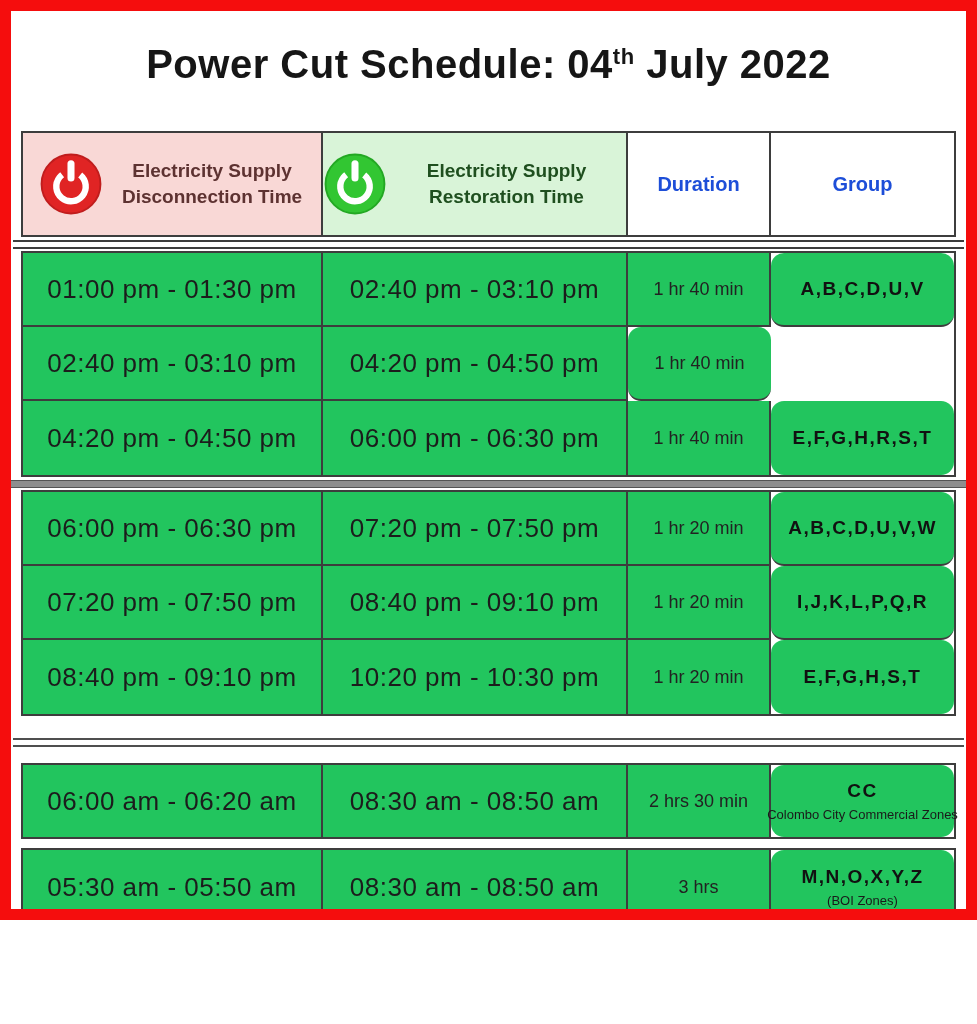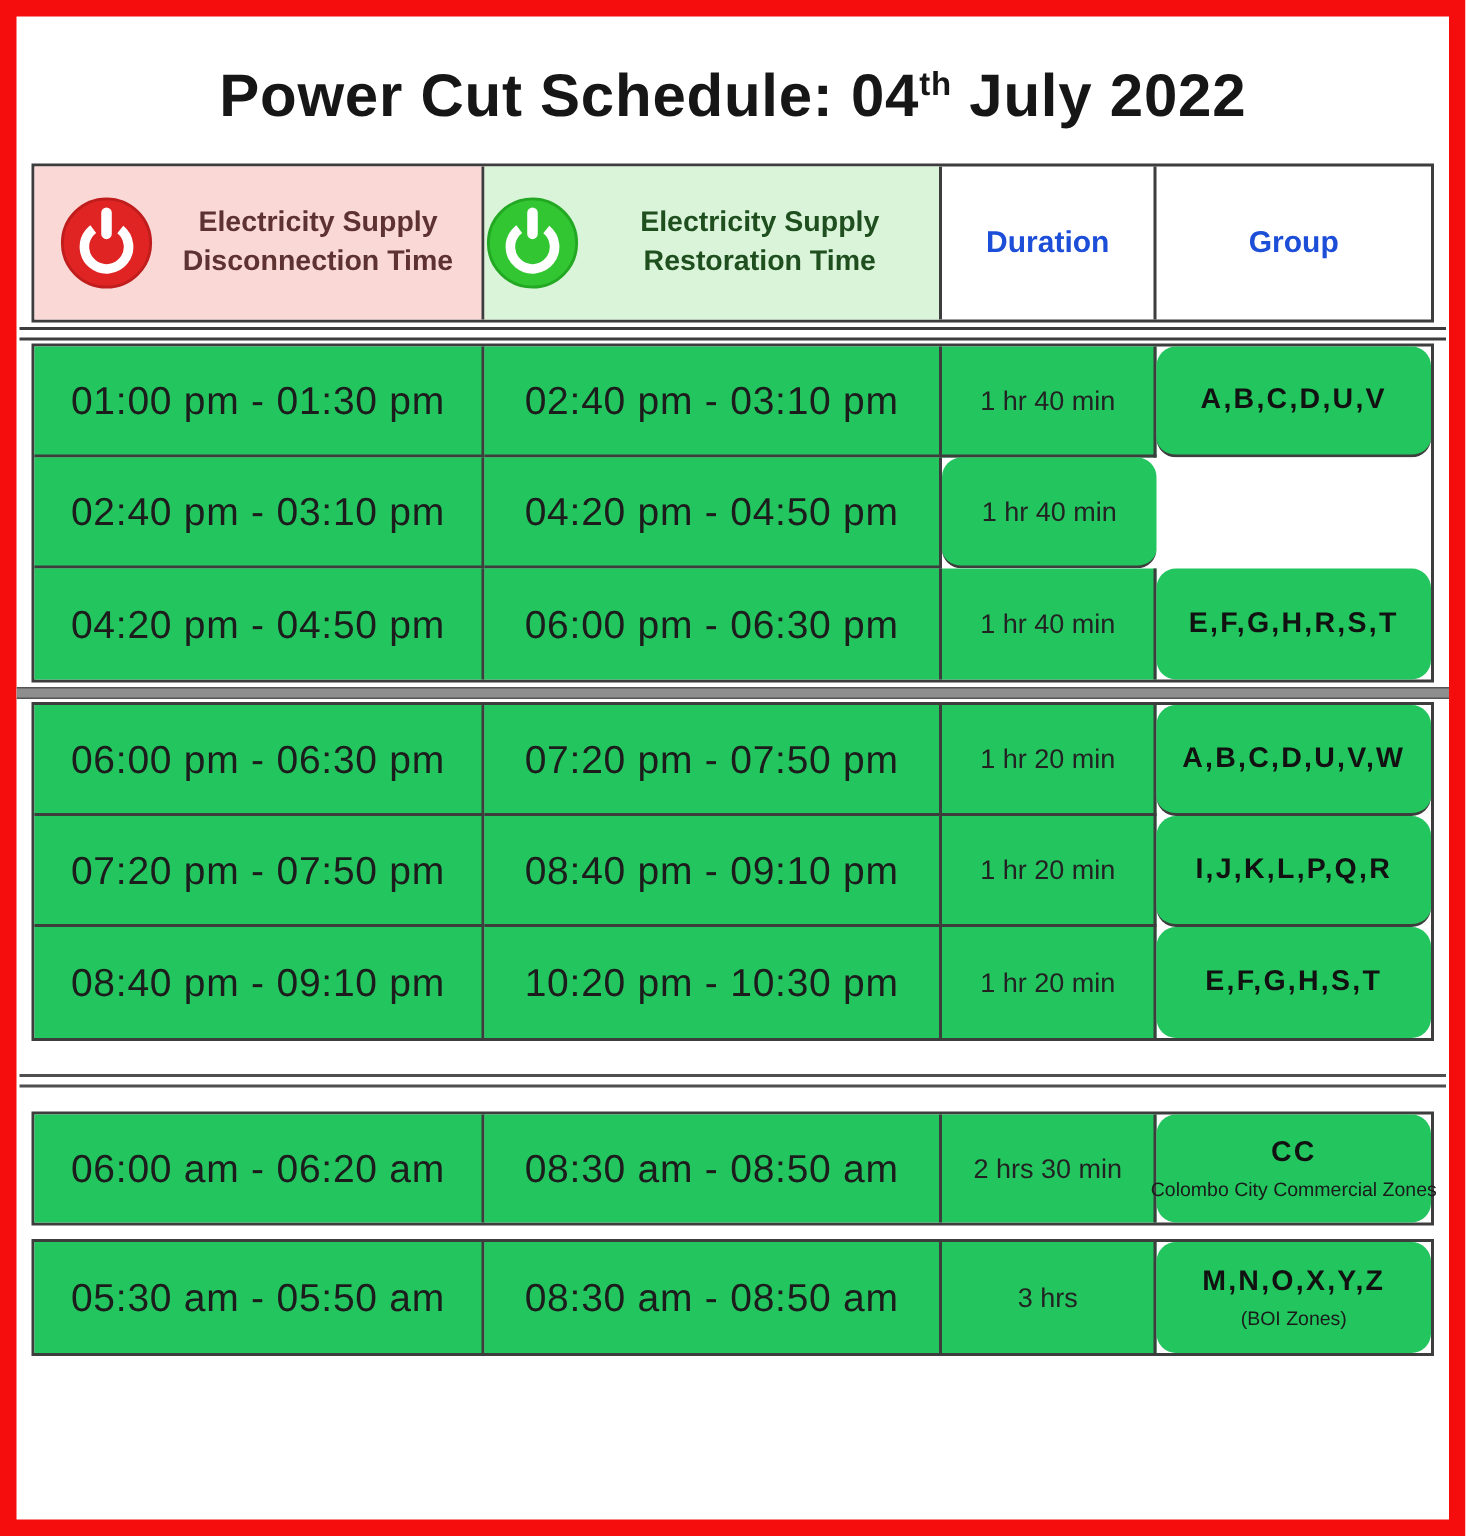--- a/index.html
+++ b/index.html
@@ -1,20 +1,20 @@
 <!DOCTYPE html>
 <html style="--page-border: #f50d0d; --day-blue: #2137dd; --hours-red: #e91717; --disconnect-bg: #f9d8d6; --disconnect-text: #5d3231; --restore-bg: #d9f4d8; --restore-text: #1f4f1f; --icon-red: #e02424; --icon-red-rim: #c01d1d; --icon-green: #32c632; --icon-green-rim: #23a823; --table-border: #3d3d3d; --separator-gray: #8e8e8e;"><head>
 <meta charset="utf-8">
 <style>
   html,body { margin:0; padding:0; background:#ffffff; }
   * { box-sizing:border-box; }
 
   .page {
     position:relative;
-    width:977px; height:1024px;
+    width:977px; height:920px;
     margin:0 auto;
     background:#ffffff;
     border:11px solid var(--page-border,#f50d0d);
     font-family:"Liberation Sans", sans-serif;
     overflow:hidden;
   }
 
   
   .title-area { text-align:center; padding-top:30px; }
   .main-title {
@@ -25,21 +25,21 @@
   .sub-title { font-size:43px; line-height:1.2; margin-top:4px; font-weight:normal; }
   .sub-title .day   { color:var(--day-blue,#2137dd); }
   .sub-title .sep   { color:#3a3a3a; padding:0 6px; }
   .sub-title .hours { color:var(--hours-red,#e91717); }
 
   
   .tbl { margin-left:10px; width:935px; }
   .grid4 { display:grid; grid-template-columns:300px 305px 143px 183px; }
 
   
-  .head-row { margin-top:22px; border:2px solid var(--table-border,#3d3d3d); height:106px; }
+  .head-row { margin-top:44px; border:2px solid var(--table-border,#3d3d3d); height:106px; }
   .head-cell {
     display:flex; align-items:center; justify-content:center;
     border-right:2px solid var(--table-border,#3d3d3d);
     height:100%;
   }
   .head-cell:last-child { border-right:none; }
   .cell-disc { background:var(--disconnect-bg,#f9d8d6); justify-content:flex-start; padding-left:16px; }
   .cell-rest { background:var(--restore-bg,#d9f4d8);   justify-content:flex-start; padding-left:0; }
   .head-label {
     flex:1; text-align:center; font-weight:bold; font-size:19px; line-height:1.35;

